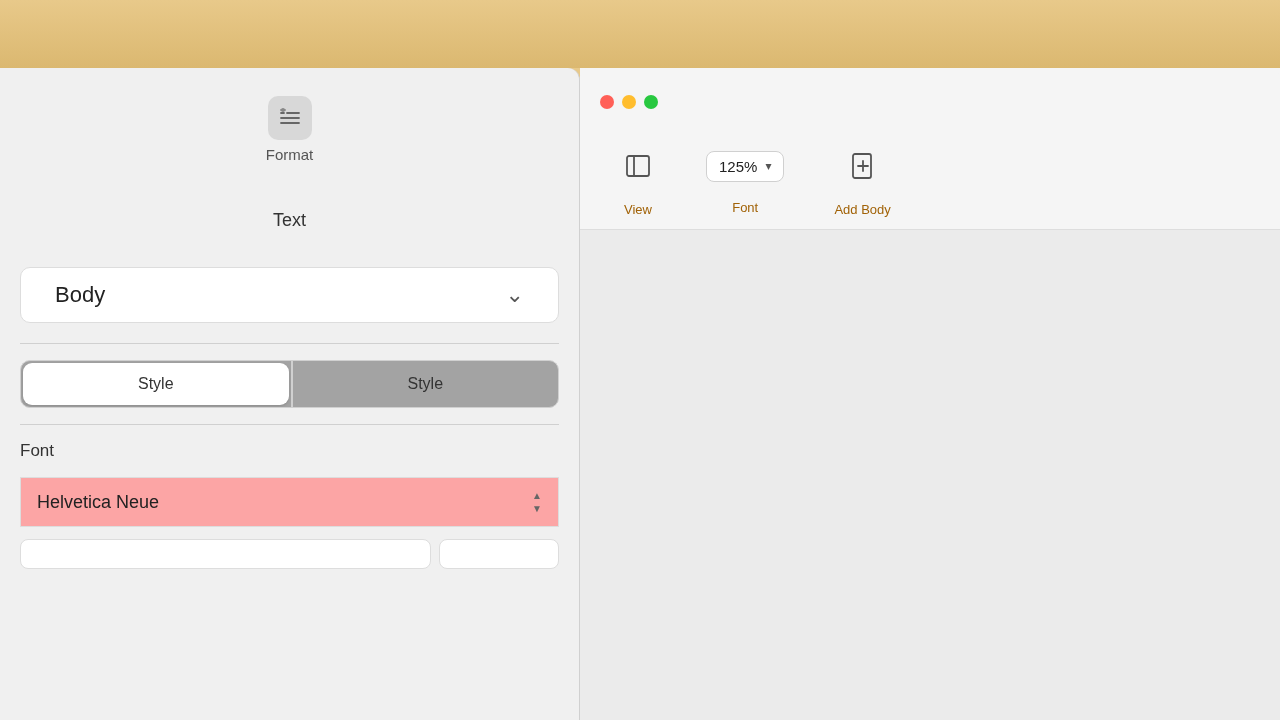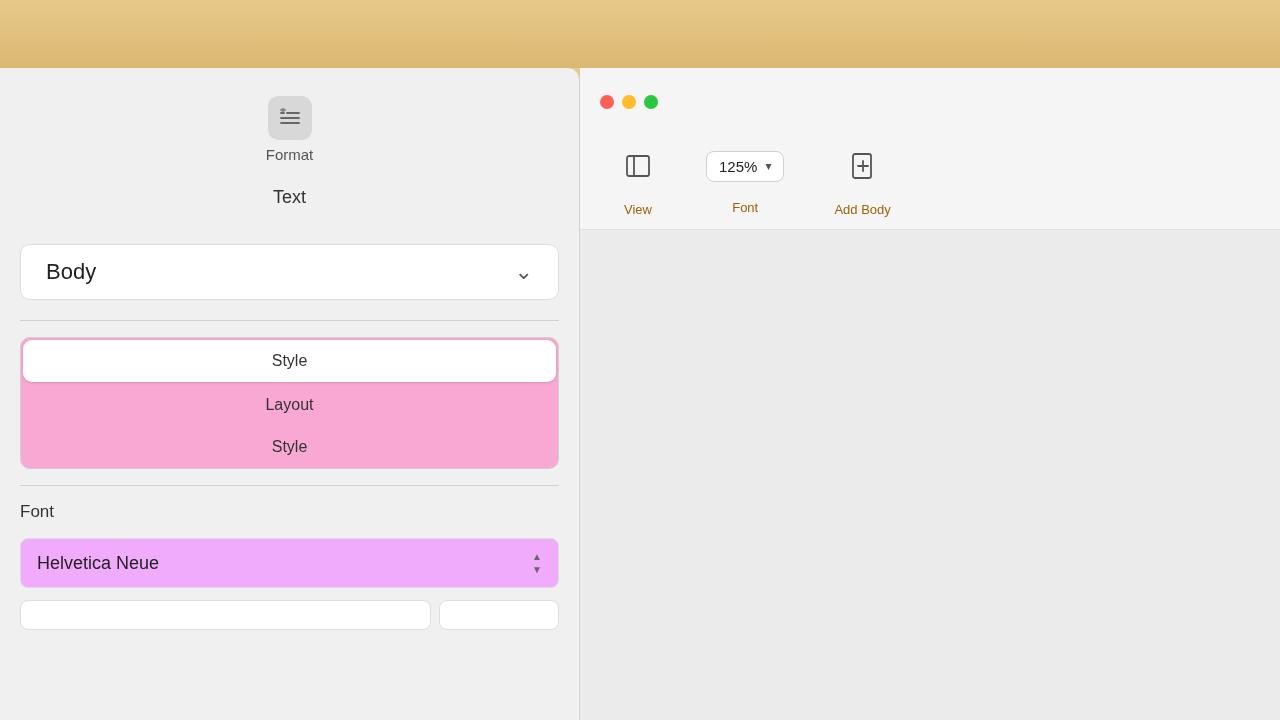--- a/index.html
+++ b/index.html
@@ -78,35 +78,36 @@
       font-weight: 400;
     }
 
     
     .section-label {
       text-align: center;
       font-size: 18px;
       color: #333;
       font-weight: 400;
       padding: 8px 0 16px;
+      margin-top: 23px;
     }
 
     .sidebar-divider {
       height: 1px;
       background: #d0d0d0;
       margin: 0 20px;
     }
 
     
     .body-dropdown {
       margin: 20px 20px;
       background: white;
       border: 1px solid #ddd;
       border-radius: 10px;
-      padding: 14px 25px;
+      padding: 14px 34px;
       display: flex;
       justify-content: space-between;
       align-items: center;
       cursor: pointer;
     }
 
     .body-dropdown-label {
       font-size: 22px;
       font-weight: 500;
       color: #222;
@@ -120,22 +121,21 @@
     
     .tabs-container {
       margin: 16px 20px;
     }
 
     .tabs-row {
       display: flex;
       border: 1px solid #d0d0d0;
       border-radius: 10px;
       overflow: hidden;
-      background: #f9a8d4;
-      flex-direction: column;
+      background: #a3a3a3;
     }
 
     .tab-btn {
       flex: 1;
       padding: 12px 10px;
       text-align: center;
       font-size: 16px;
       color: #333;
       cursor: pointer;
       border: none;
@@ -161,23 +161,23 @@
     }
 
     .font-label {
       font-size: 17px;
       color: #333;
       font-weight: 500;
       margin-bottom: 4px;
     }
 
     .font-dropdown {
-      background: #f0abfc;
+      background: #fca5a5;
       border: 1px solid #ddd;
-      border-radius: 8px;
+      border-radius: 0;
       padding: 12px 16px;
       display: flex;
       justify-content: space-between;
       align-items: center;
       cursor: pointer;
       margin-top: 16px;
     }
 
     .font-dropdown-label {
       font-size: 18px;
@@ -345,21 +345,20 @@
       <span class="body-dropdown-label">Body</span>
       <span class="body-dropdown-chevron">⌄</span>
     </div>
 
     <div class="sidebar-divider"></div>
 
     <div class="tabs-container">
       <div class="tabs-row">
         <button class="tab-btn active">Style</button>
         <div class="tab-separator"></div>
-        <button class="tab-btn">Layout</button>
         <div class="tab-separator"></div>
         <button class="tab-btn">Style</button>
       </div>
     </div>
 
     <div class="sidebar-divider"></div>
 
     <div class="font-section">
       <div class="font-label">Font</div>
       <div class="font-dropdown">

